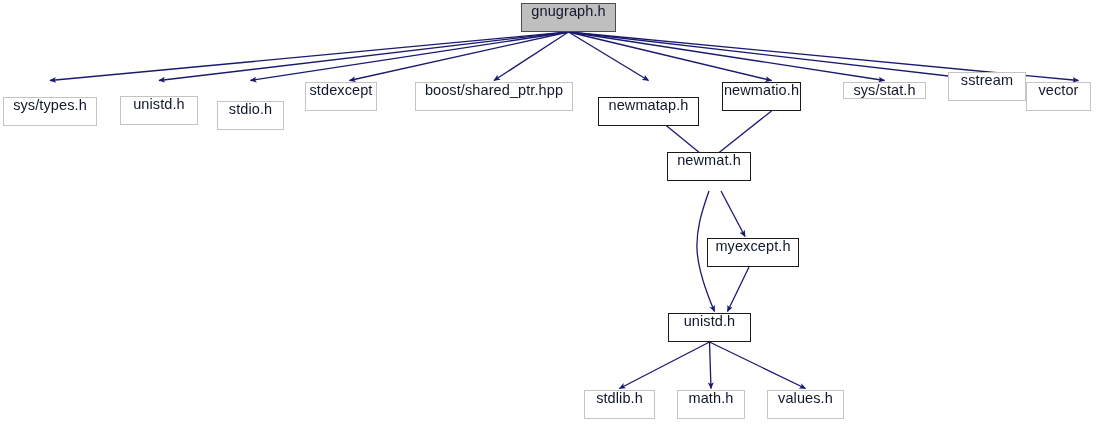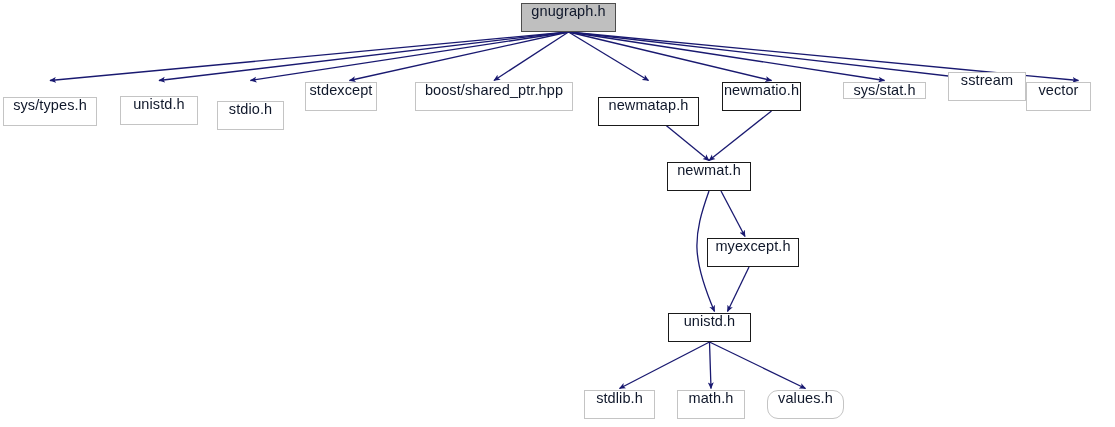--- a/index.html
+++ b/index.html
@@ -108,32 +108,32 @@
       </div>
       <div class="node external" style="left: 843px; top: 82px; width: 83px; height: 17px; border-color: rgb(196, 196, 196);">
         <span class="label">sys/stat.h</span>
       </div>
       <div class="node external" style="left: 948px; top: 72px; width: 78px; height: 29px; border-color: rgb(196, 196, 196);">
         <span class="label">sstream</span>
       </div>
       <div class="node external" style="left: 1026px; top: 82px; width: 65px; height: 29px; border-color: rgb(196, 196, 196);">
         <span class="label">vector</span>
       </div>
-      <div class="node internal" style="left: 667px; top: 162px; width: 84px; height: 29px; border-color: rgb(26, 26, 26);">
+      <div class="node internal" style="left: 667px; top: 152px; width: 84px; height: 29px; border-color: rgb(26, 26, 26);">
         <span class="label">newmat.h</span>
       </div>
       <div class="node internal" style="left: 707px; top: 238px; width: 92px; height: 29px; border-color: rgb(26, 26, 26);">
         <span class="label">myexcept.h</span>
       </div>
       <div class="node internal" style="left: 668px; top: 313px; width: 83px; height: 29px; border-color: rgb(26, 26, 26);">
         <span class="label">unistd.h</span>
       </div>
       <div class="node external" style="left: 584px; top: 390px; width: 71px; height: 29px; border-color: rgb(196, 196, 196);">
         <span class="label">stdlib.h</span>
       </div>
       <div class="node external" style="left: 677px; top: 390px; width: 68px; height: 29px; border-color: rgb(196, 196, 196);">
         <span class="label">math.h</span>
       </div>
-      <div class="node external" style="left: 767px; top: 390px; width: 77px; height: 29px; border-color: rgb(196, 196, 196); border-radius: 11px;">
+      <div class="node external" style="left: 767px; top: 390px; width: 77px; height: 29px; border-color: rgb(196, 196, 196);">
         <span class="label">values.h</span>
       </div>
     </div>
 </div>
 
 </body></html>

